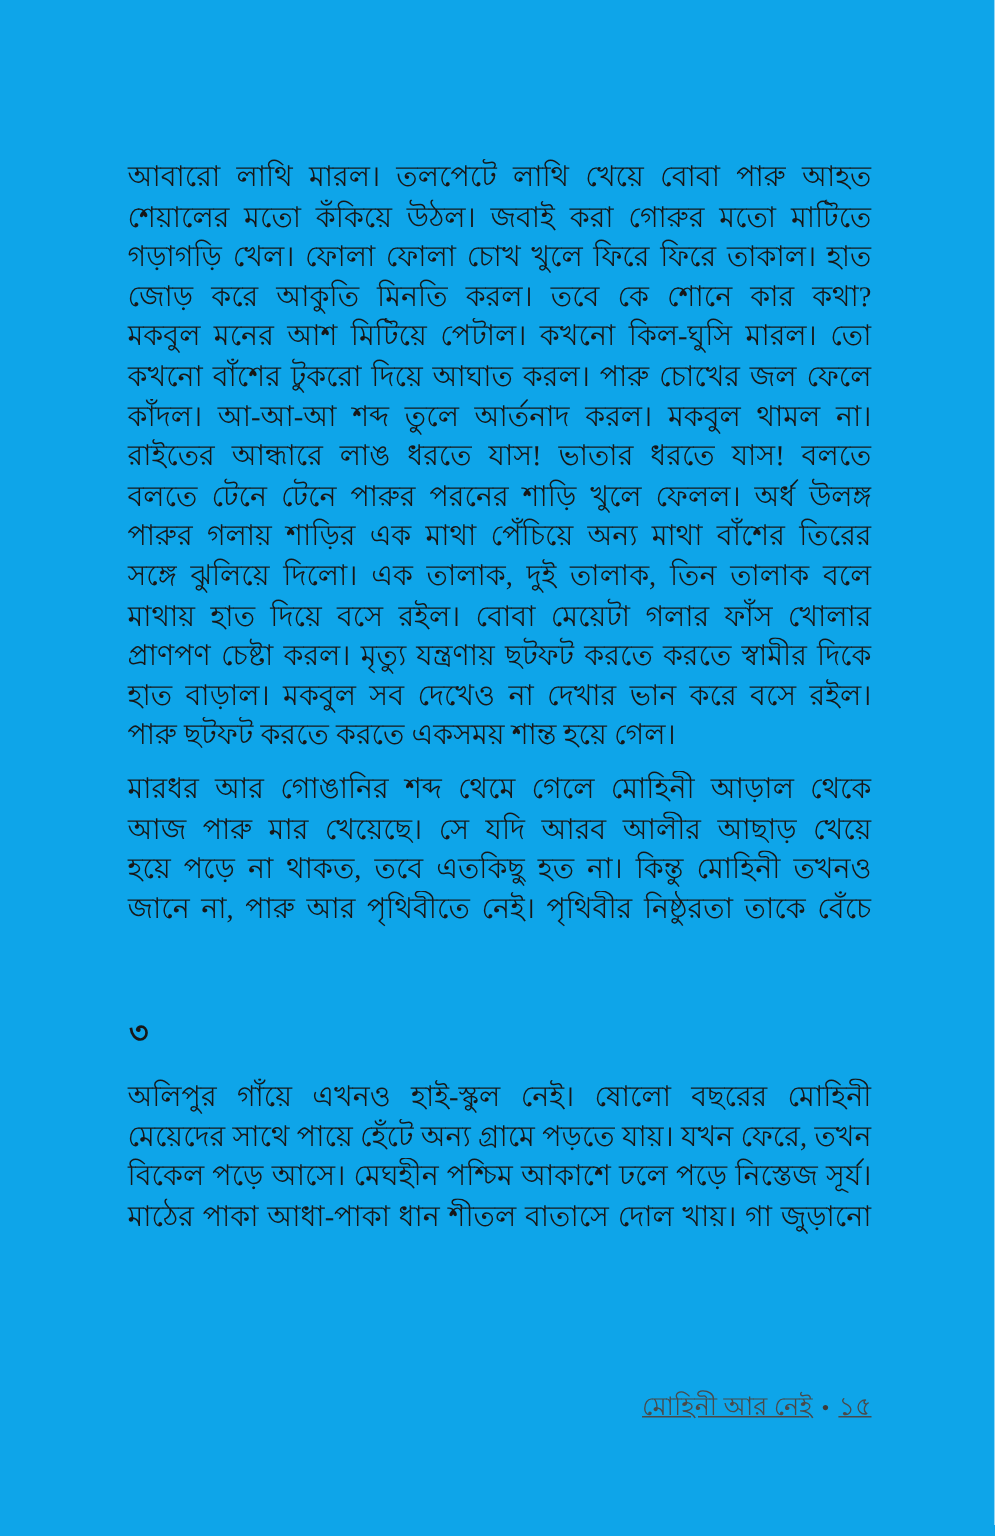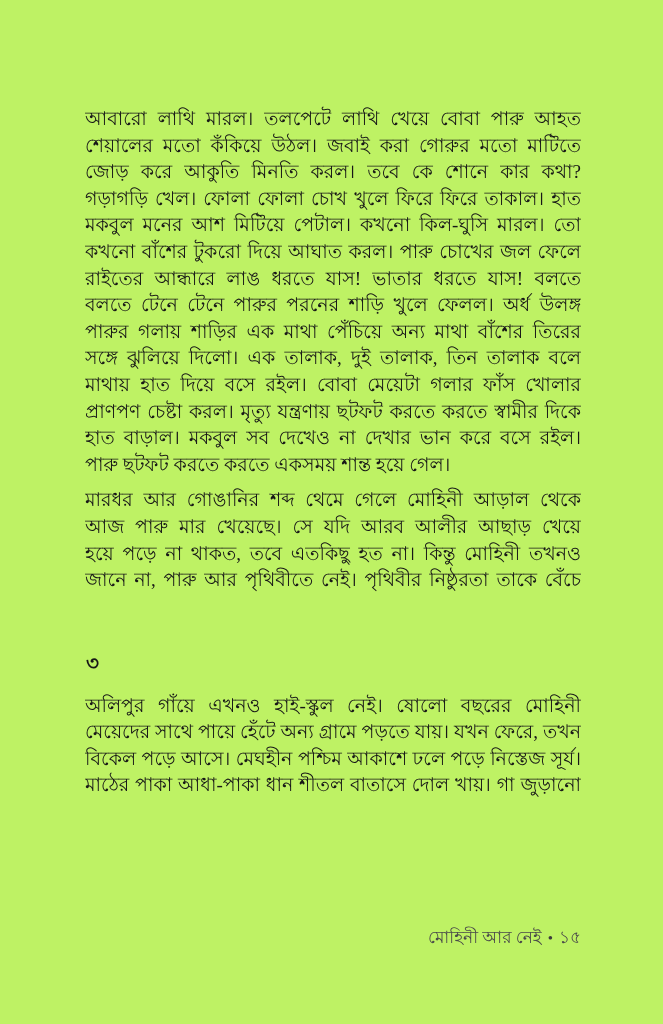--- a/index.html
+++ b/index.html
@@ -4,21 +4,21 @@
 <style>
   html, body {
     margin: 0;
     padding: 0;
     background: #ffffff;
   }
   .page {
     position: relative;
     width: 663px;
     height: 1024px;
-    background: #bef264;
+    background: #0ea5e9;
     overflow: hidden;
     font-family: "Liberation Serif", "DejaVu Serif", serif;
     color: #171717;
   }
   .text-block {
     position: absolute;
     left: 85px;
     top: 106px;
     width: 496px;
   }
@@ -42,42 +42,44 @@
     margin: 56px 0 16px 1px;
   }
   .footer {
     position: absolute;
     top: 926px;
     right: 82px;
     font-size: 17px;
     line-height: 24px;
     color: #4a4a4a;
     white-space: nowrap;
+    text-decoration: underline;
   }
   .footer .sep {
     display: inline-block;
     margin: 0 6px;
     color: #3c3c3c;
     font-size: 15px;
   }
 </style>
 </head>
 <body>
 
 <div class="page">
 
   <div class="text-block">
 
     <div class="para">
       <div class="line">আবারো লাথি মারল। তলপেটে লাথি খেয়ে বোবা পারু আহত</div>
       <div class="line">শেয়ালের মতো কঁকিয়ে উঠল। জবাই করা গোরুর মতো মাটিতে</div>
+      <div class="line">গড়াগড়ি খেল। ফোলা ফোলা চোখ খুলে ফিরে ফিরে তাকাল। হাত</div>
       <div class="line">জোড় করে আকুতি মিনতি করল। তবে কে শোনে কার কথা?</div>
-      <div class="line">গড়াগড়ি খেল। ফোলা ফোলা চোখ খুলে ফিরে ফিরে তাকাল। হাত</div>
       <div class="line">মকবুল মনের আশ মিটিয়ে পেটাল। কখনো কিল-ঘুসি মারল। তো</div>
       <div class="line">কখনো বাঁশের টুকরো দিয়ে আঘাত করল। পারু চোখের জল ফেলে</div>
+      <div class="line">কাঁদল। আ-আ-আ শব্দ তুলে আর্তনাদ করল। মকবুল থামল না।</div>
       <div class="line">রাইতের আন্ধারে লাঙ ধরতে যাস! ভাতার ধরতে যাস! বলতে</div>
       <div class="line">বলতে টেনে টেনে পারুর পরনের শাড়ি খুলে ফেলল। অর্ধ উলঙ্গ</div>
       <div class="line">পারুর গলায় শাড়ির এক মাথা পেঁচিয়ে অন্য মাথা বাঁশের তিরের</div>
       <div class="line">সঙ্গে ঝুলিয়ে দিলো। এক তালাক, দুই তালাক, তিন তালাক বলে</div>
       <div class="line">মাথায় হাত দিয়ে বসে রইল। বোবা মেয়েটা গলার ফাঁস খোলার</div>
       <div class="line">প্রাণপণ চেষ্টা করল। মৃত্যু যন্ত্রণায় ছটফট করতে করতে স্বামীর দিকে</div>
       <div class="line">হাত বাড়াল। মকবুল সব দেখেও না দেখার ভান করে বসে রইল।</div>
       <div class="line end">পারু ছটফট করতে করতে একসময় শান্ত হয়ে গেল।</div>
     </div>
 

